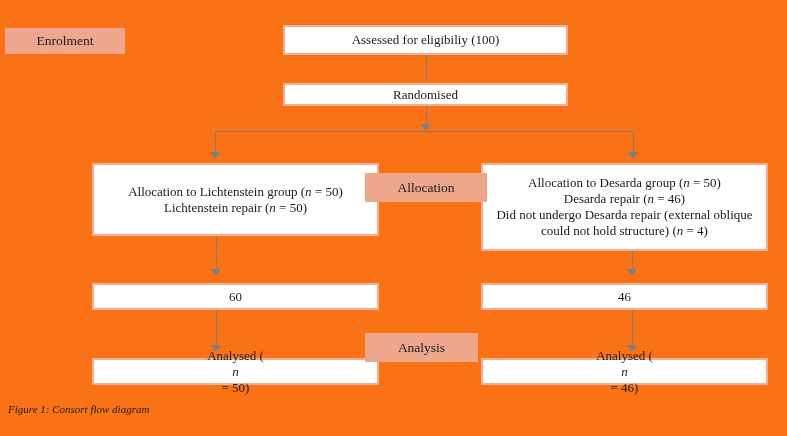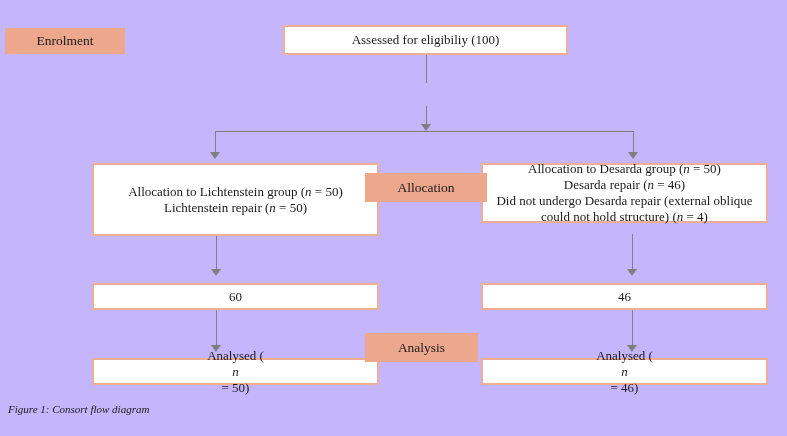--- a/index.html
+++ b/index.html
@@ -3,21 +3,21 @@
 <meta charset="utf-8">
 <style>
   :root{
     --banner-fill:#ECA78D;
     --box-border:#EFAE96;
     --line-gray:#7F7F7F;
     --text:#1A1A1A;
   }
   html,body{margin:0;padding:0;background:#ffffff;}
   .figure{
-    position:relative;width:787px;height:436px;background:#c4b5fd;
+    position:relative;width:787px;height:436px;background:#f97316;
     font-family:"Liberation Serif",serif;color:var(--text);overflow:hidden;
   }
   .box{
     position:absolute;background:#ffffff;border:2px solid var(--box-border);
     box-sizing:border-box;display:flex;flex-direction:column;align-items:center;
     justify-content:center;text-align:center;font-size:13px;line-height:16px;z-index:1;
     padding:0 12px;
   }
   .banner{
     position:absolute;background:var(--banner-fill);box-sizing:border-box;
@@ -36,36 +36,37 @@
 </head>
 <body>
 
 <div class="figure">
 
   <div class="banner" style="left:5px;top:28px;width:120px;height:26px;">Enrolment</div>
   <div class="banner" style="left:365px;top:139px;width:122px;height:29px;margin-top:34px;">Allocation</div>
   <div class="banner" style="left:365px;top:333px;width:113px;height:29px;">Analysis</div>
 
   <div class="box" style="left:283px;top:25px;width:285px;height:30px;">Assessed for eligibiliy (100)</div>
+  <div class="box" style="left:283px;top:83px;width:285px;height:23px;">Randomised</div>
 
   <div class="vline" style="left:426px;top:55px;height:28px;"></div>
 
   <div class="vline" style="left:426px;top:106px;height:18px;"></div>
   <div class="arr" style="left:421px;top:124px;"></div>
   <div class="hline" style="left:215px;top:131px;width:419px;"></div>
   <div class="vline" style="left:215px;top:131px;height:21px;"></div>
   <div class="arr" style="left:210px;top:152px;"></div>
   <div class="vline" style="left:633px;top:131px;height:21px;"></div>
   <div class="arr" style="left:628px;top:152px;"></div>
 
   <div class="box" style="left:92px;top:163px;width:287px;height:73px;">
     <span class="bline">Allocation to Lichtenstein group (<i>n</i> = 50)</span>
     <span class="bline">Lichtenstein repair (<i>n</i> = 50)</span>
   </div>
-  <div class="box" style="left:481px;top:163px;width:287px;height:60px;">
+  <div class="box" style="left:481px;top:163px;width:287px;height:88px;">
     <span class="bline">Allocation to Desarda group (<i>n</i> = 50)</span>
     <span class="bline">Desarda repair (<i>n</i> = 46)</span>
     <span class="bline">Did not undergo Desarda repair (external oblique could not hold structure) (<i>n</i> = 4)</span>
   </div>
 
   <div class="vline" style="left:216px;top:236px;height:33px;"></div>
   <div class="arr" style="left:211px;top:269px;"></div>
   <div class="vline" style="left:632px;top:234px;height:35px;"></div>
   <div class="arr" style="left:627px;top:269px;"></div>
 

